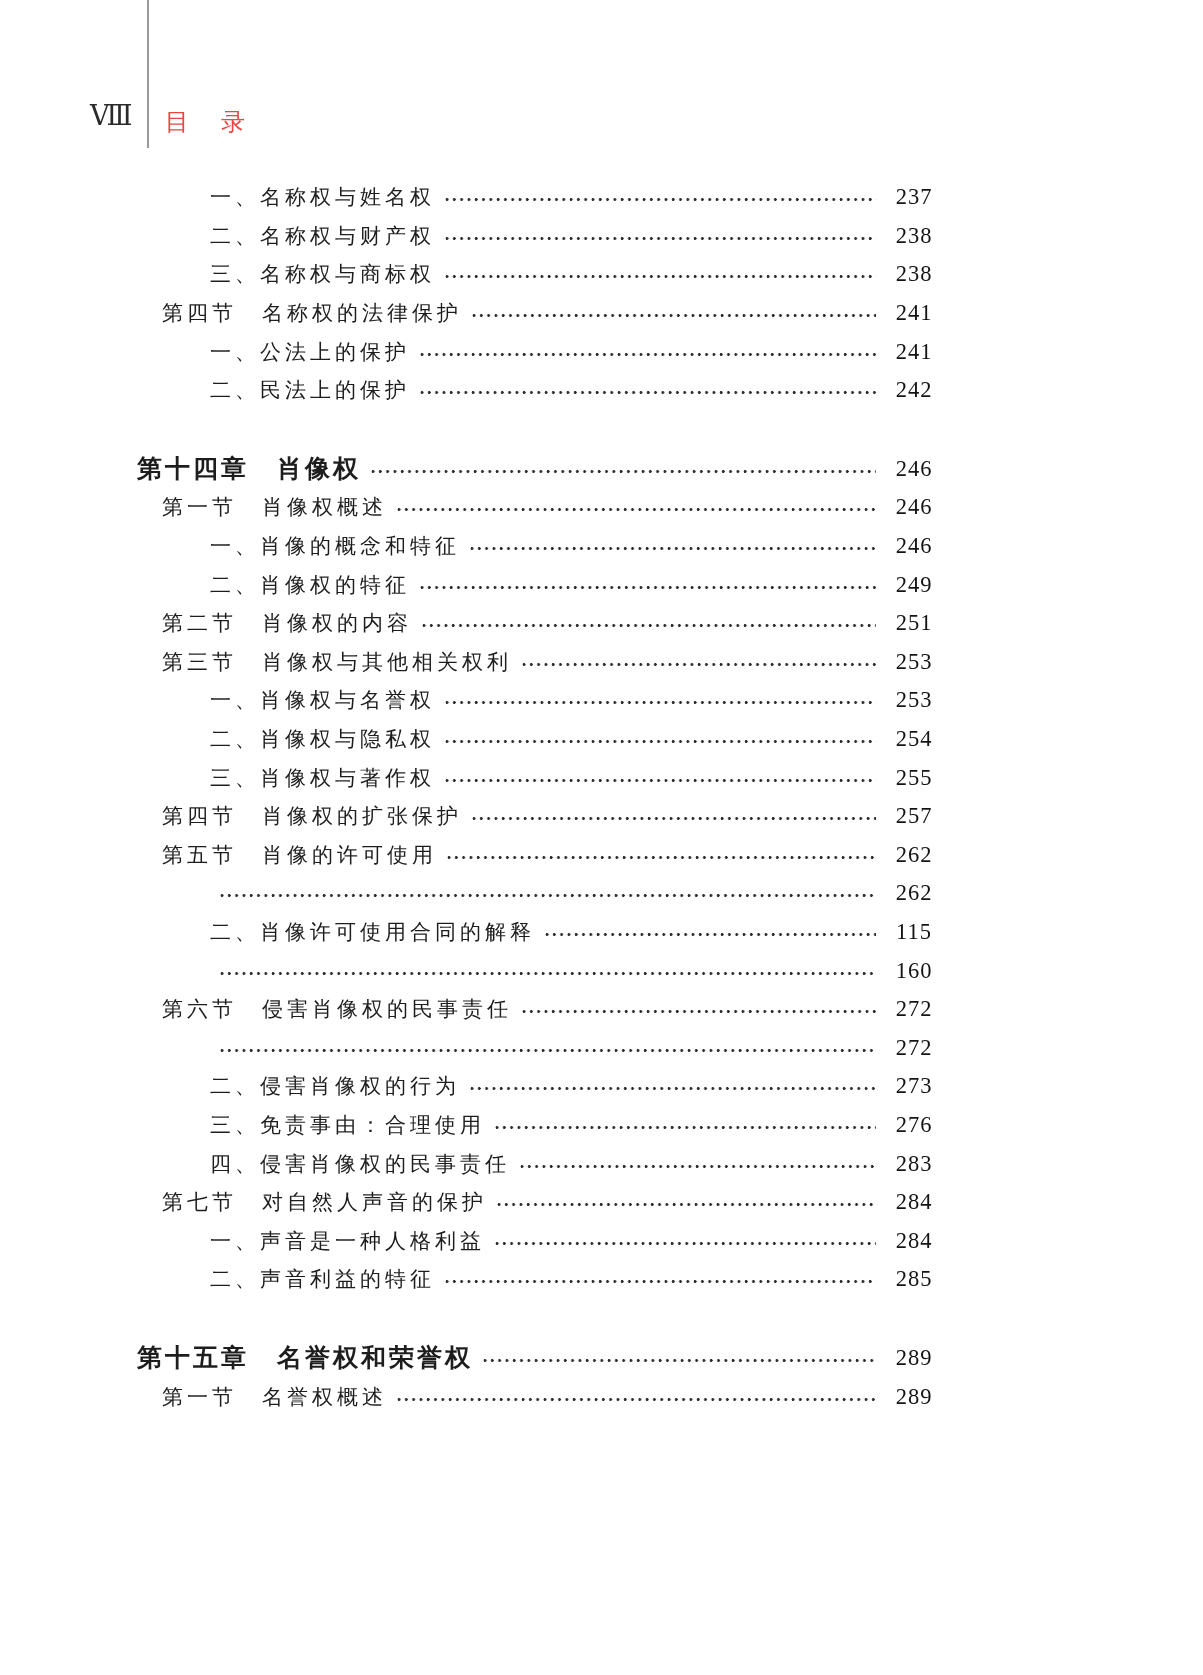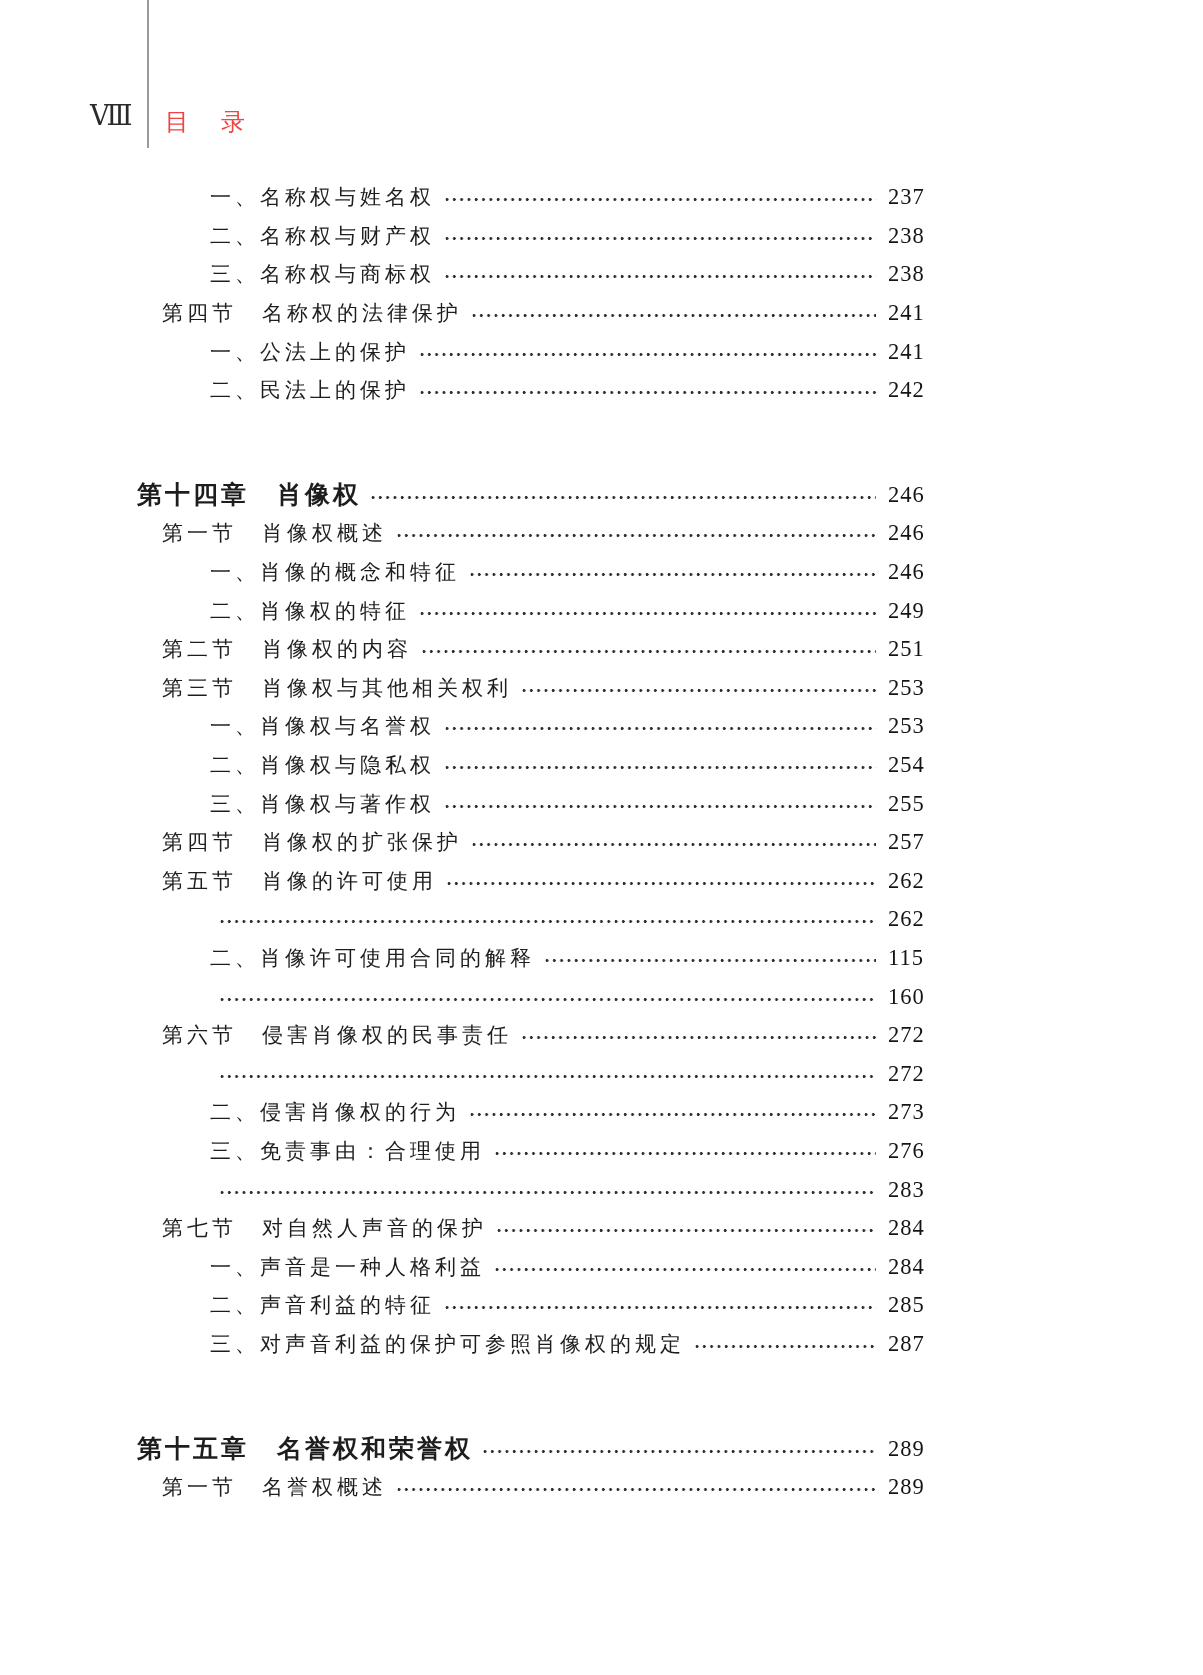--- a/index.html
+++ b/index.html
@@ -66,29 +66,29 @@
     height: 5px;
     margin: 5px 12px 0 10px;
     background-image: radial-gradient(circle at 2px 2.5px, #2c2c2c 1.15px, rgba(0,0,0,0) 1.7px);
     background-size: 7.3px 5px;
     background-repeat: repeat-x;
     background-position: left center;
   }
   .toc-row .toc-page {
     flex: 0 0 auto;
     width: 52px;
-    text-align: left;
+    text-align: center;
     font-family: "Liberation Serif", "DejaVu Serif", serif;
     font-size: 22.5px;
     letter-spacing: 1px;
     color: #141414;
   }
 
   .toc-row.level-chapter {
-    margin-top: 66px;
+    margin-top: 40px;
     font-size: 25px;
     font-weight: 700;
     letter-spacing: 3px;
     font-family: "Liberation Sans", "DejaVu Sans", sans-serif;
   }
   .toc-row.level-chapter .toc-page {
     font-weight: 400;
     font-family: "Liberation Serif", "DejaVu Serif", serif;
   }
   .toc-row.level-section { padding-left: 25px; }
@@ -215,42 +215,38 @@
     <span class="toc-label">二、侵害肖像权的行为</span>
     <span class="toc-leader"></span>
     <span class="toc-page">273</span>
   </div>
     <div class="toc-row level-item">
     <span class="toc-label">三、免责事由：合理使用</span>
     <span class="toc-leader"></span>
     <span class="toc-page">276</span>
   </div>
     <div class="toc-row level-item">
+    <span class="toc-label">四、侵害肖像权的民事责任</span>
     <span class="toc-leader"></span>
     <span class="toc-page">283</span>
   </div>
     <div class="toc-row level-section">
     <span class="toc-label">第七节　对自然人声音的保护</span>
     <span class="toc-leader"></span>
     <span class="toc-page">284</span>
   </div>
     <div class="toc-row level-item">
     <span class="toc-label">一、声音是一种人格利益</span>
     <span class="toc-leader"></span>
     <span class="toc-page">284</span>
   </div>
     <div class="toc-row level-item">
     <span class="toc-label">二、声音利益的特征</span>
     <span class="toc-leader"></span>
     <span class="toc-page">285</span>
-  </div>
-    <div class="toc-row level-item">
-    <span class="toc-label">三、对声音利益的保护可参照肖像权的规定</span>
-    <span class="toc-leader"></span>
-    <span class="toc-page">287</span>
   </div>
     <div class="toc-row level-chapter">
     <span class="toc-label">第十五章　名誉权和荣誉权</span>
     <span class="toc-leader"></span>
     <span class="toc-page">289</span>
   </div>
     <div class="toc-row level-section">
     <span class="toc-label">第一节　名誉权概述</span>
     <span class="toc-leader"></span>
     <span class="toc-page">289</span>

